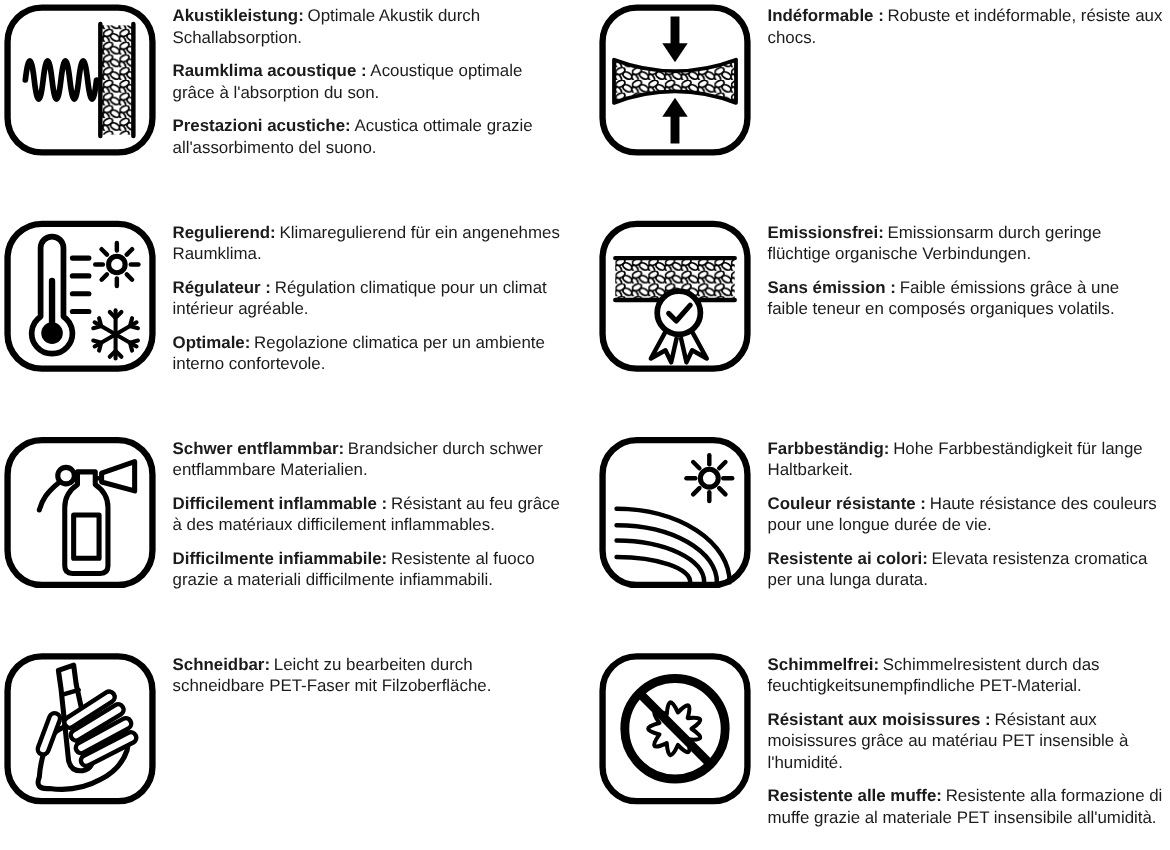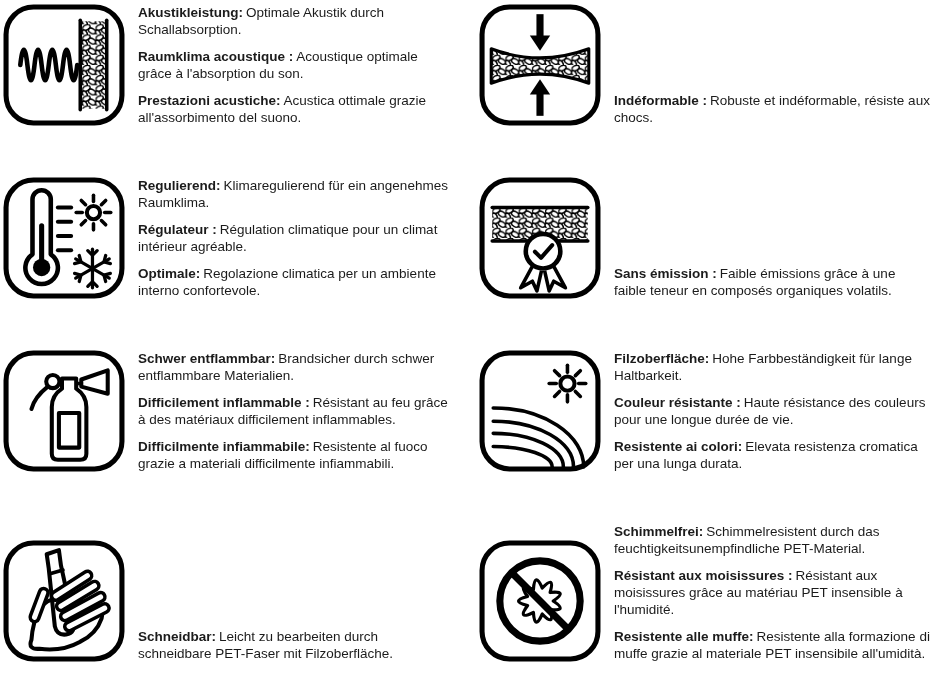--- a/index.html
+++ b/index.html
@@ -1,18 +1,18 @@
 <!DOCTYPE html>
 <html><head>
 <meta charset="utf-8">
 <style>
   html,body{margin:0;padding:0;background:#ffffff;}
   body{width:936px;height:680px;overflow:hidden;font-family:"Liberation Sans",sans-serif;color:#1b1b1b;}
   .grid{display:grid;grid-template-columns:1fr 1fr;column-gap:22px;row-gap:50px;padding:3px 0 0 3px;width:933px;box-sizing:border-box;}
-  .feature{display:flex;align-items:flex-end;}
+  .feature{display:flex;align-items:flex-start;}
   .icon{width:122px;height:122px;flex:none;margin-right:13px;}
   .icon svg{width:100%;height:100%;display:block;}
   .texts{flex:1;min-width:0;padding-top:1px;padding-right:2px;}
   .entry{margin:0 0 10px 0;font-size:13.5px;line-height:17px;}
   .entry:last-child{margin-bottom:0;}
   .lbl{font-weight:700;margin-right:3px;}
 </style>
 </head>
 <body>
 
@@ -128,20 +128,21 @@
     <rect x="13" y="30" width="94" height="33" fill="url(#fibC)"></rect>
     <line x1="13" y1="30" x2="107" y2="30" stroke="#000" stroke-width="3.5" stroke-linecap="round"></line>
     <line x1="13" y1="63" x2="107" y2="63" stroke="#000" stroke-width="3.5" stroke-linecap="round"></line>
     <path d="M53,87 L41,109 L52.5,102.5 L57,112 L61.5,92" fill="#fff" stroke="#000" stroke-width="3.5" stroke-linejoin="round"></path>
     <path d="M73,87 L85,109 L73.5,102.5 L69,112 L64.5,92" fill="#fff" stroke="#000" stroke-width="3.5" stroke-linejoin="round"></path>
     <circle cx="63" cy="73" r="17" fill="#fff" stroke="#000" stroke-width="4.5"></circle>
     <path d="M55,73.5 L61,79.5 L72,67" fill="none" stroke="#000" stroke-width="4" stroke-linecap="round" stroke-linejoin="round"></path>
   </svg>
       </span>
     <div class="texts">
+  <p class="entry"><b class="lbl">Emissionsfrei:</b><span class="body">Emissionsarm durch geringe flüchtige organische Verbindungen.</span></p>
 
   <p class="entry"><b class="lbl">Sans émission :</b><span class="body">Faible émissions grâce à une faible teneur en composés organiques volatils.</span></p>
 
 </div>
   </section>
 
   <section class="feature">
     <span class="icon">
         <svg viewBox="0 0 120 120" xmlns="http://www.w3.org/2000/svg">
     <rect x="3" y="3" width="114" height="114" rx="27" fill="#fff" stroke="#000" stroke-width="5"></rect>
@@ -179,21 +180,21 @@
       <line x1="87" y1="44" x2="87" y2="51"></line>
             <line x1="87" y1="22" x2="87" y2="15"></line>
       <line x1="94.8" y1="40.8" x2="99.7" y2="45.7"></line>
             <line x1="79.2" y1="25.2" x2="74.3" y2="20.3"></line>
       <line x1="94.8" y1="25.2" x2="99.7" y2="20.3"></line>
             <line x1="79.2" y1="40.8" x2="74.3" y2="45.7"></line>
     </g>
   </svg>
       </span>
     <div class="texts">
-  <p class="entry"><b class="lbl">Filzoberfläche:</b><span class="body">Hohe Farbbeständigkeit für lange Haltbarkeit.</span></p>
+  <p class="entry"><b class="lbl">Farbbeständig:</b><span class="body">Hohe Farbbeständigkeit für lange Haltbarkeit.</span></p>
 
   <p class="entry"><b class="lbl">Couleur résistante :</b><span class="body">Haute résistance des couleurs pour une longue durée de vie.</span></p>
 
   <p class="entry"><b class="lbl">Resistente ai colori:</b><span class="body">Elevata resistenza cromatica per una lunga durata.</span></p>
 </div>
   </section>
 
   <section class="feature">
     <span class="icon">
         <svg viewBox="0 0 120 120" xmlns="http://www.w3.org/2000/svg">

